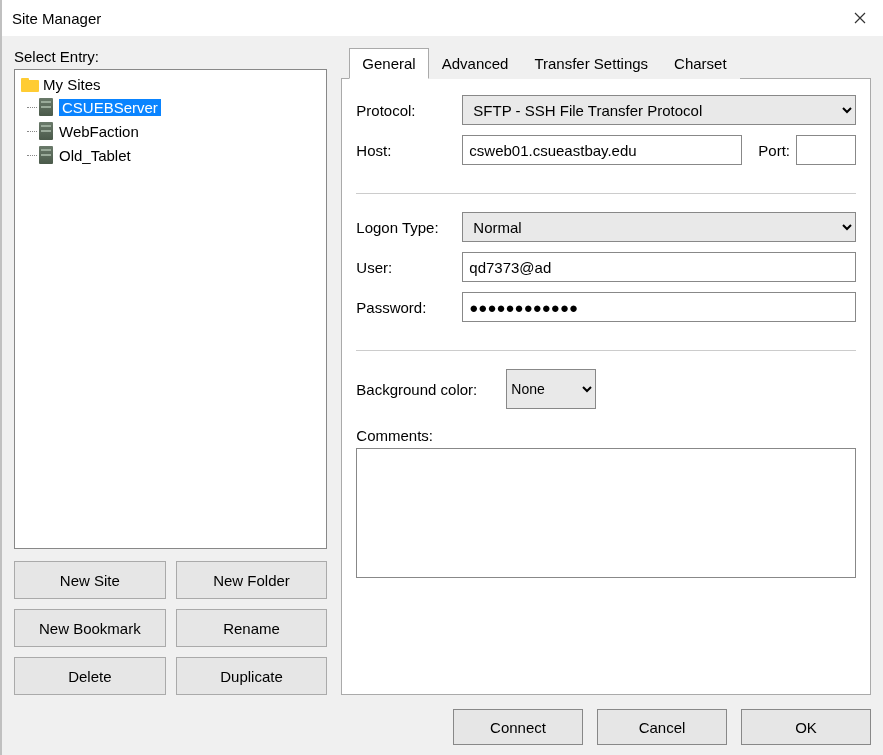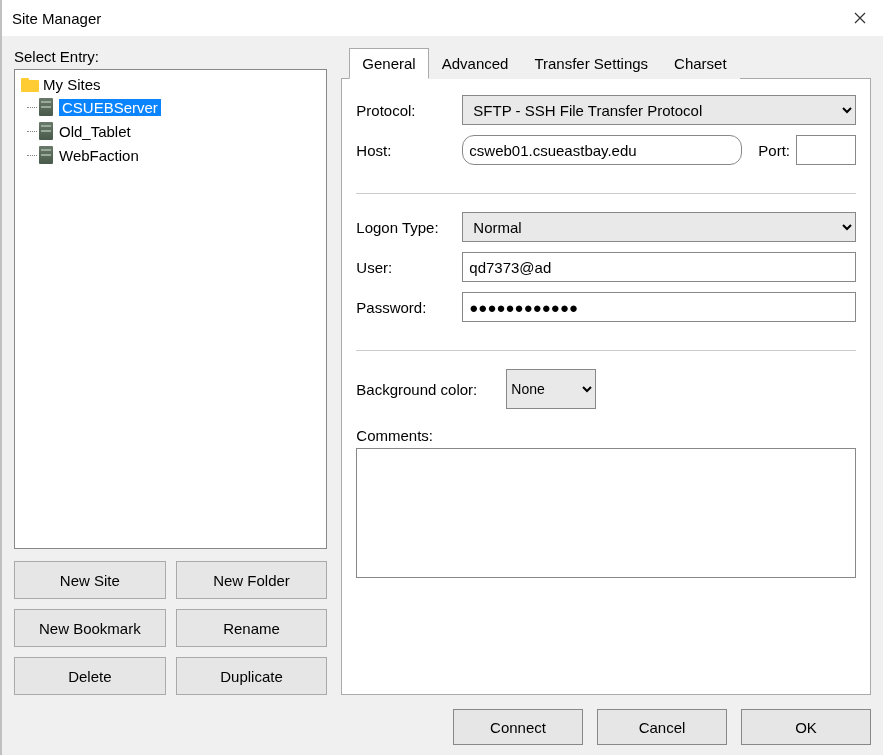--- a/index.html
+++ b/index.html
@@ -223,26 +223,26 @@
           </div>
           <div class="tree-children">
             <div class="tree-item selected">
               <span class="conn-line"></span>
               <span class="server-icon"></span>
               <span class="tree-label">CSUEBServer</span>
             </div>
             <div class="tree-item">
               <span class="conn-line"></span>
               <span class="server-icon"></span>
-              <span class="tree-label">Old_Tablet</span>
+              <span class="tree-label">WebFaction</span>
             </div>
             <div class="tree-item">
               <span class="conn-line"></span>
               <span class="server-icon"></span>
-              <span class="tree-label">WebFaction</span>
+              <span class="tree-label">Old_Tablet</span>
             </div>
           </div>
         </div>
         <div class="left-buttons">
           <button class="btn-small">New Site</button>
           <button class="btn-small">New Folder</button>
           <button class="btn-small">New Bookmark</button>
           <button class="btn-small">Rename</button>
           <button class="btn-small">Delete</button>
           <button class="btn-small">Duplicate</button>
@@ -260,21 +260,21 @@
 
           <div class="row">
             <span class="lbl">Protocol:</span>
             <select class="wide">
               <option>SFTP - SSH File Transfer Protocol</option>
             </select>
           </div>
 
           <div class="row">
             <span class="lbl">Host:</span>
-            <input class="wide" style="flex: 0 0 280px; border-radius: 12px;" type="text" value="csweb01.csueastbay.edu">
+            <input class="wide" style="flex: 0 0 280px;" type="text" value="csweb01.csueastbay.edu">
             <span class="port-lbl">Port:</span>
             <input class="port" type="text" value="" style="">
           </div>
 
           <hr class="sep">
 
           <div class="row">
             <span class="lbl">Logon Type:</span>
             <select class="wide">
               <option>Normal</option>

